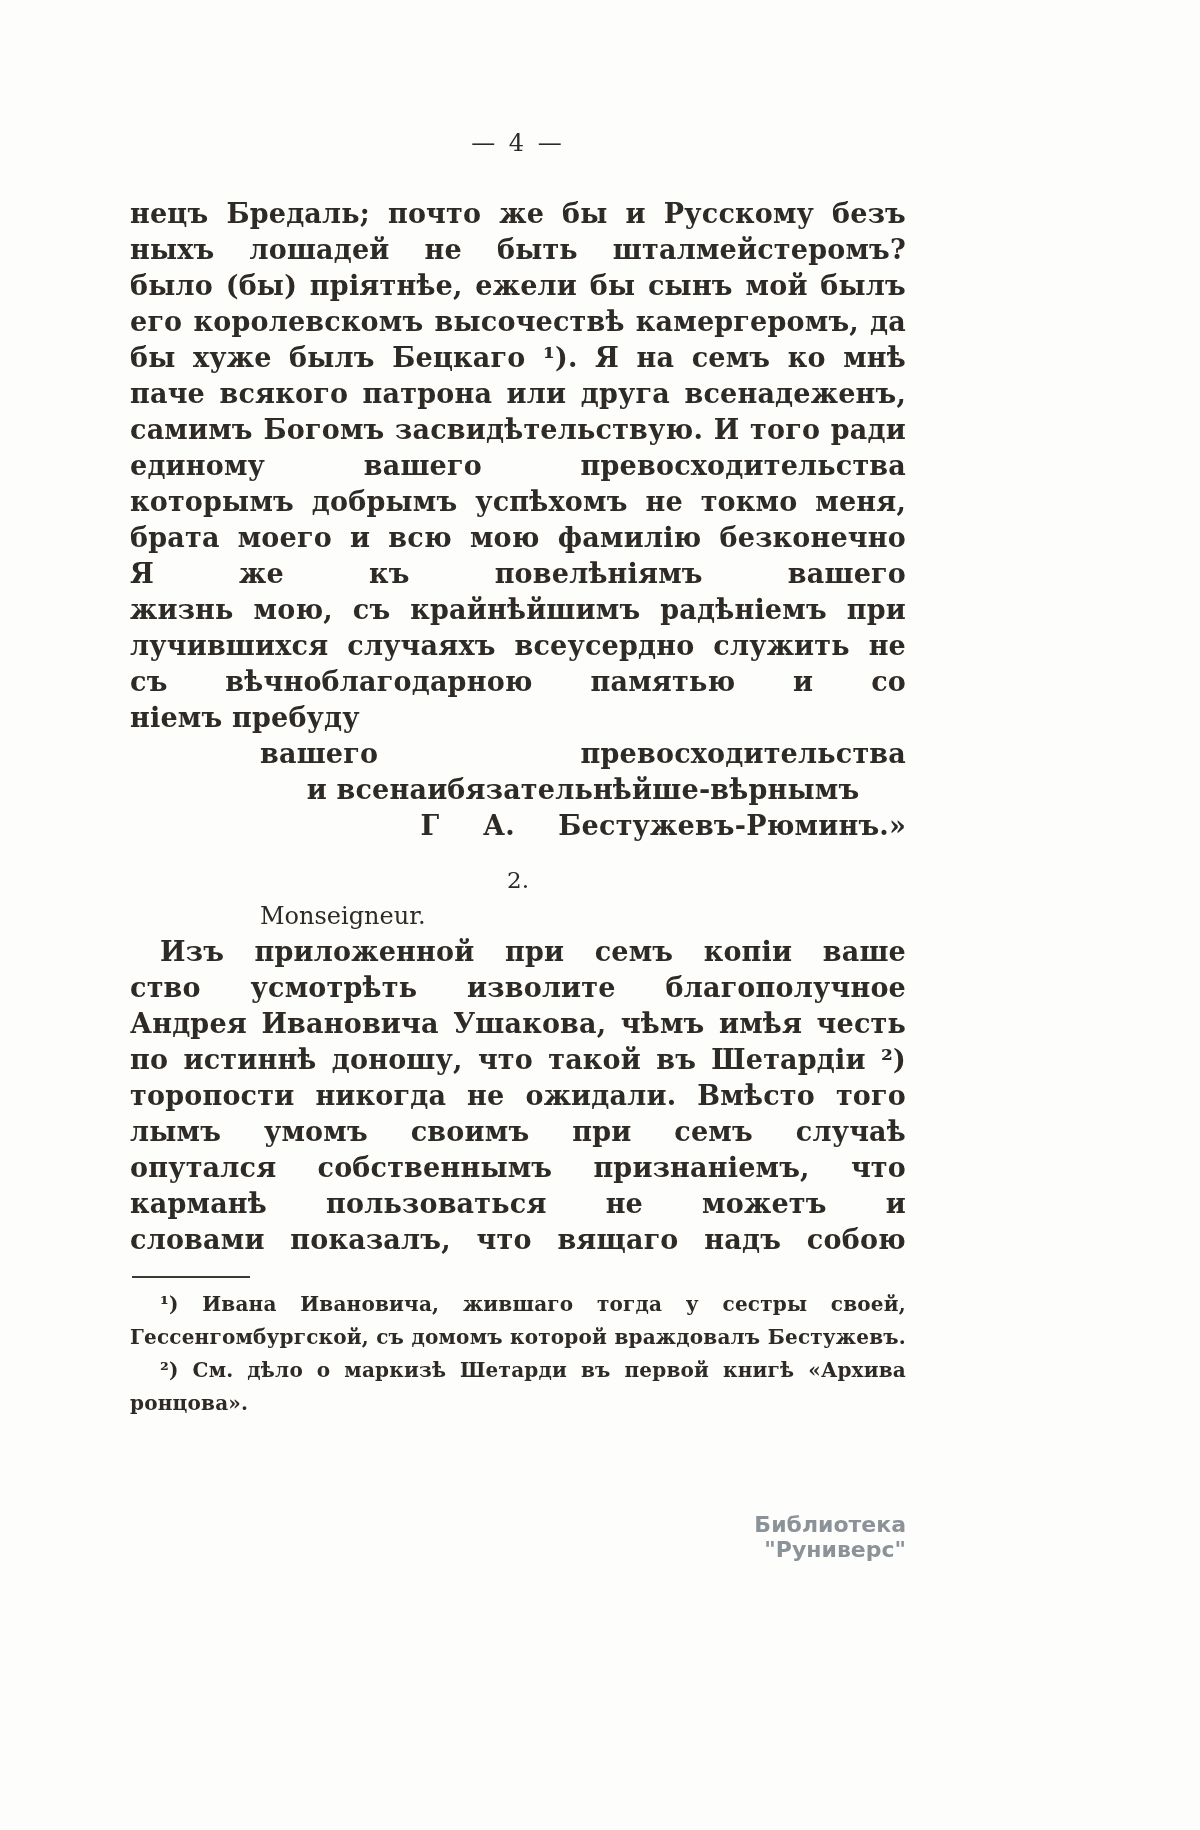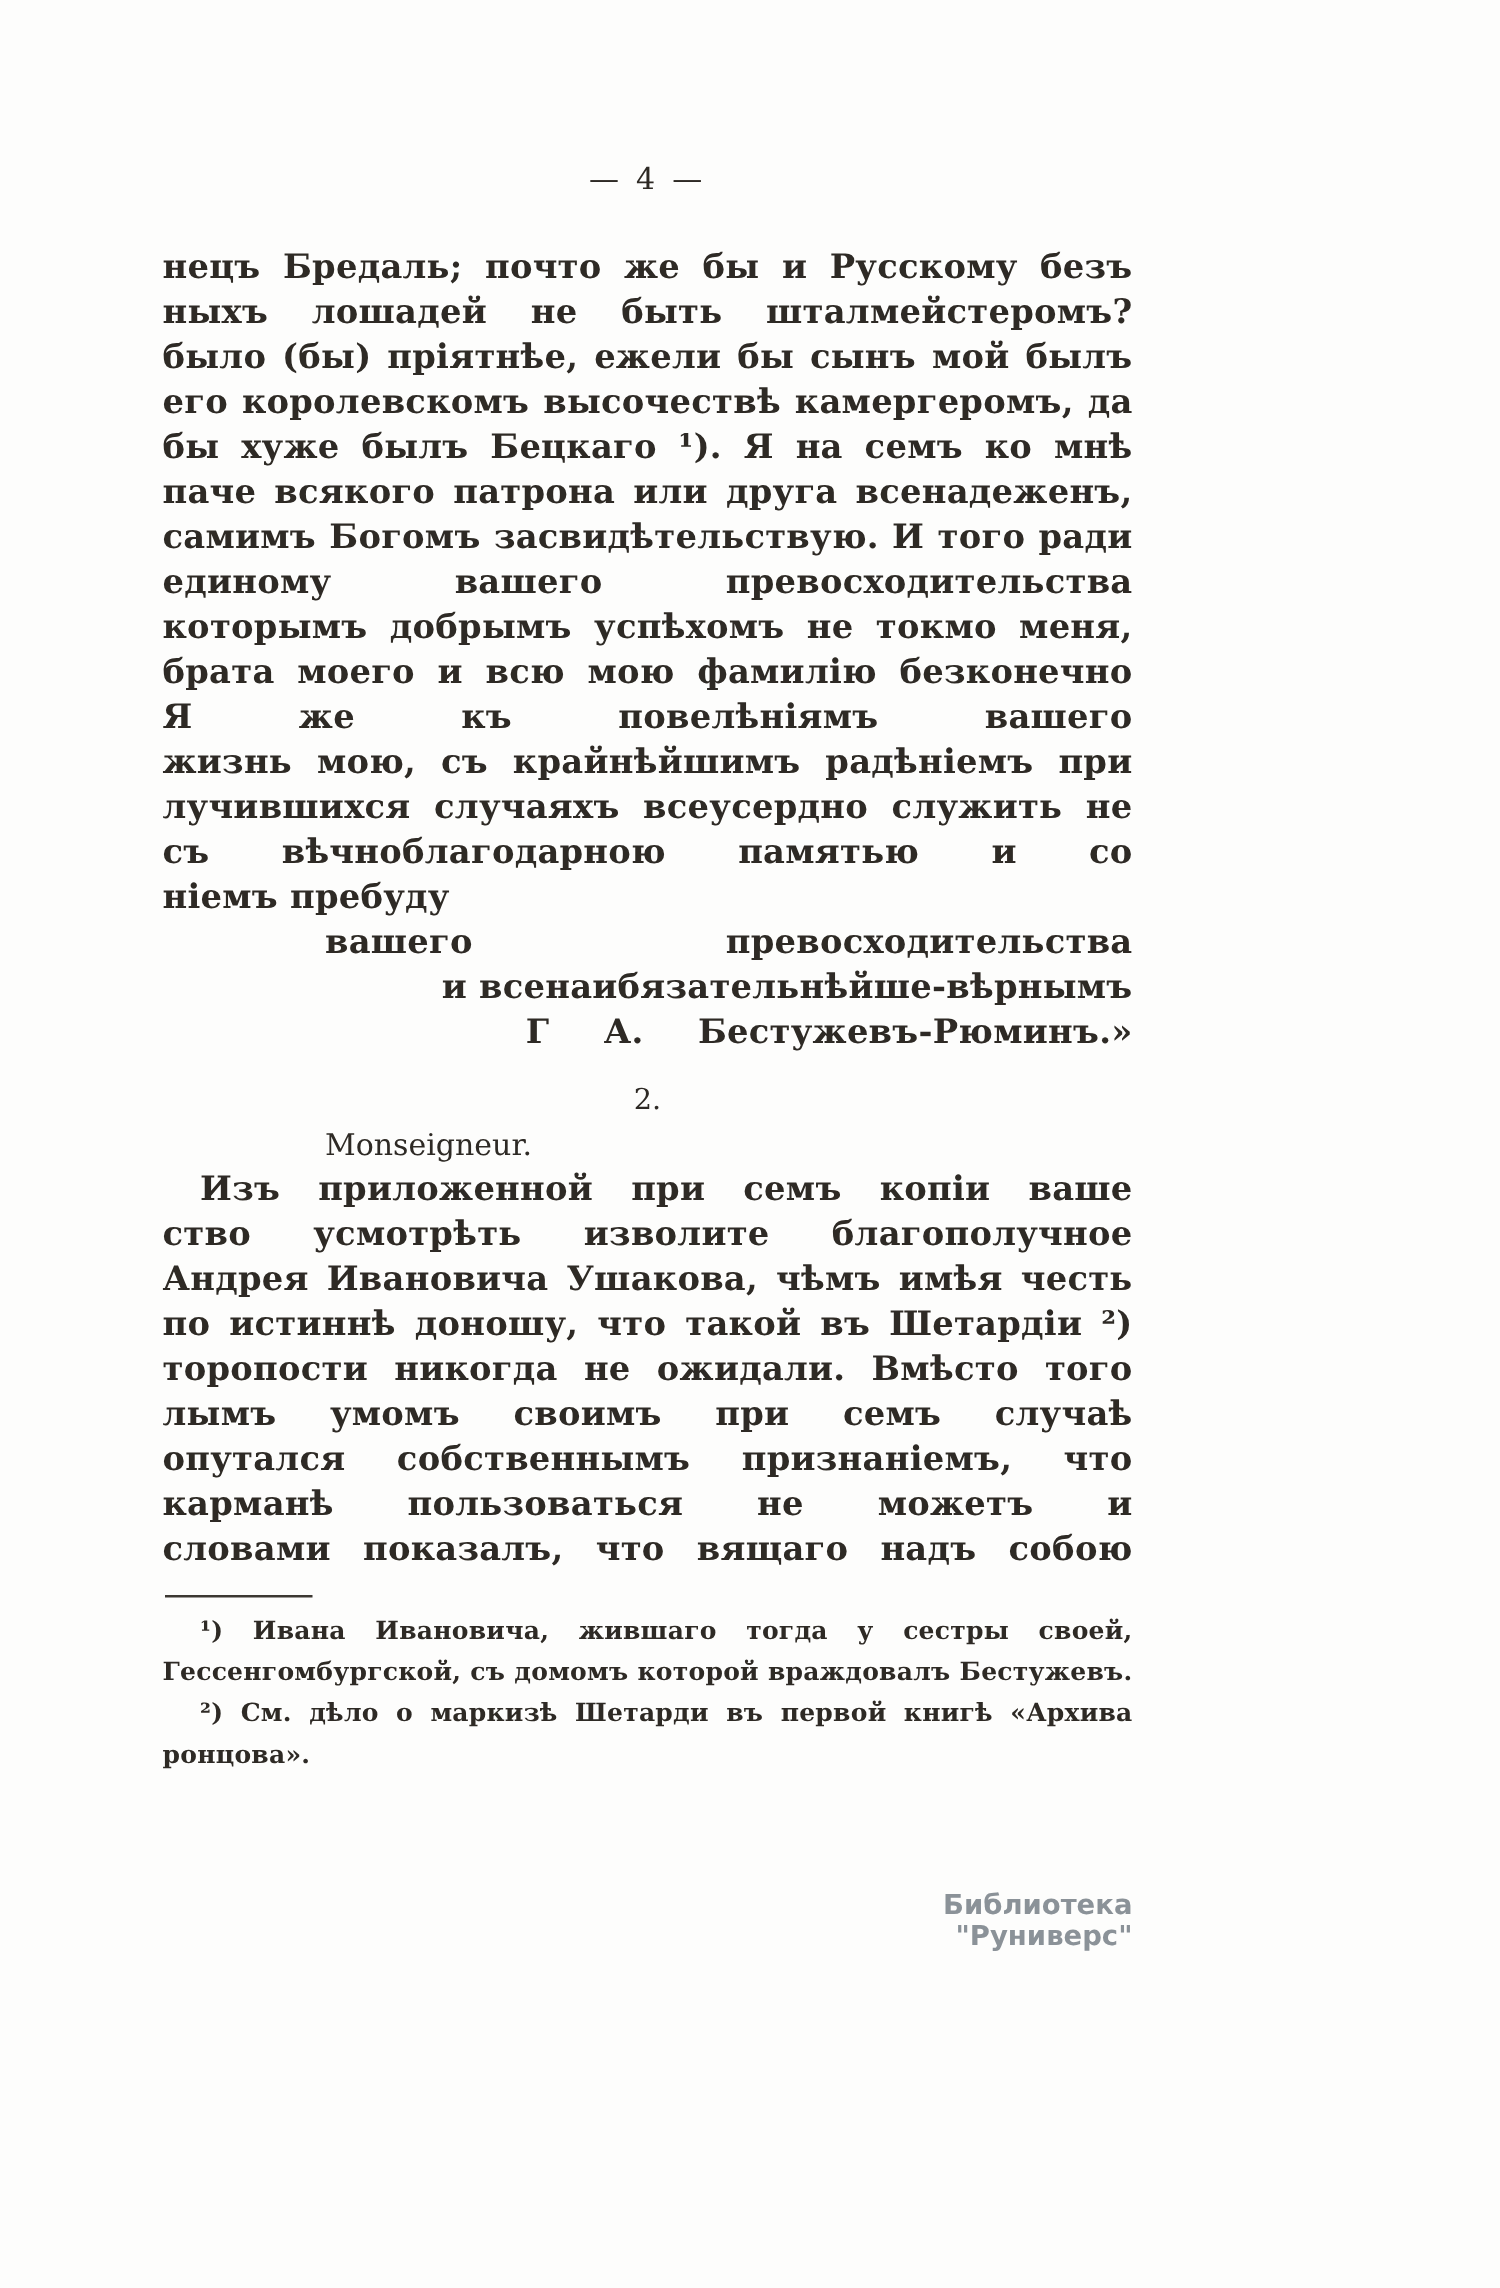--- a/index.html
+++ b/index.html
@@ -9,21 +9,21 @@
     background:#fdfdfc;color:#2e2a25;
     font-family:"DejaVu Serif",serif;
     overflow:hidden;
   }
   .content{position:absolute;left:130px;top:128px;width:776px;}
   .pagenum{font-size:24px;line-height:30px;text-align:center;letter-spacing:3px;margin-bottom:38px;}
   .bline{
     font-size:27px;line-height:36px;height:36px;overflow:hidden;
     text-align:justify;text-align-last:justify;letter-spacing:0.2px;font-weight:bold;
   }
-  .noj{text-align:right;text-align-last:left;}
+  .noj{text-align:center;text-align-last:left;}
   .ind{padding-left:30px;}
   .closing{padding-left:130px;}
   .sig{text-align:left;text-align-last:right;word-spacing:34px;}
   .date{padding-left:30px;font-weight:bold;font-size:22px;}
   .h2{font-size:23px;line-height:36px;height:36px;text-align:center;margin-top:18px;}
   .salut{font-size:24px;line-height:36px;height:36px;padding-left:130px;}
   .frule{width:118px;border:none;border-top:2px solid #3c3832;margin:18px 0 10px 2px;}
   .fline{
     font-size:20px;line-height:33px;height:33px;overflow:hidden;
     font-weight:bold;text-align:justify;text-align-last:justify;letter-spacing:0.2px;

